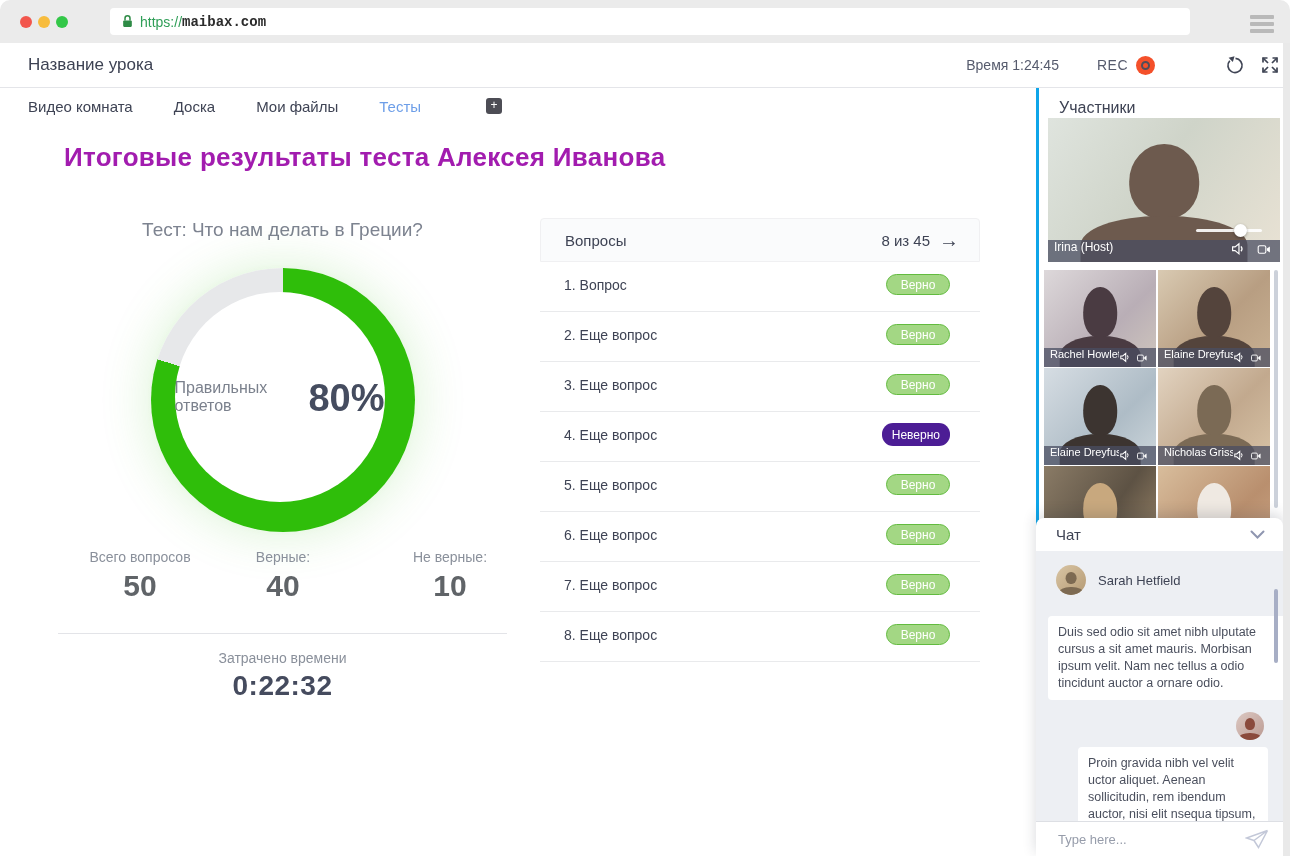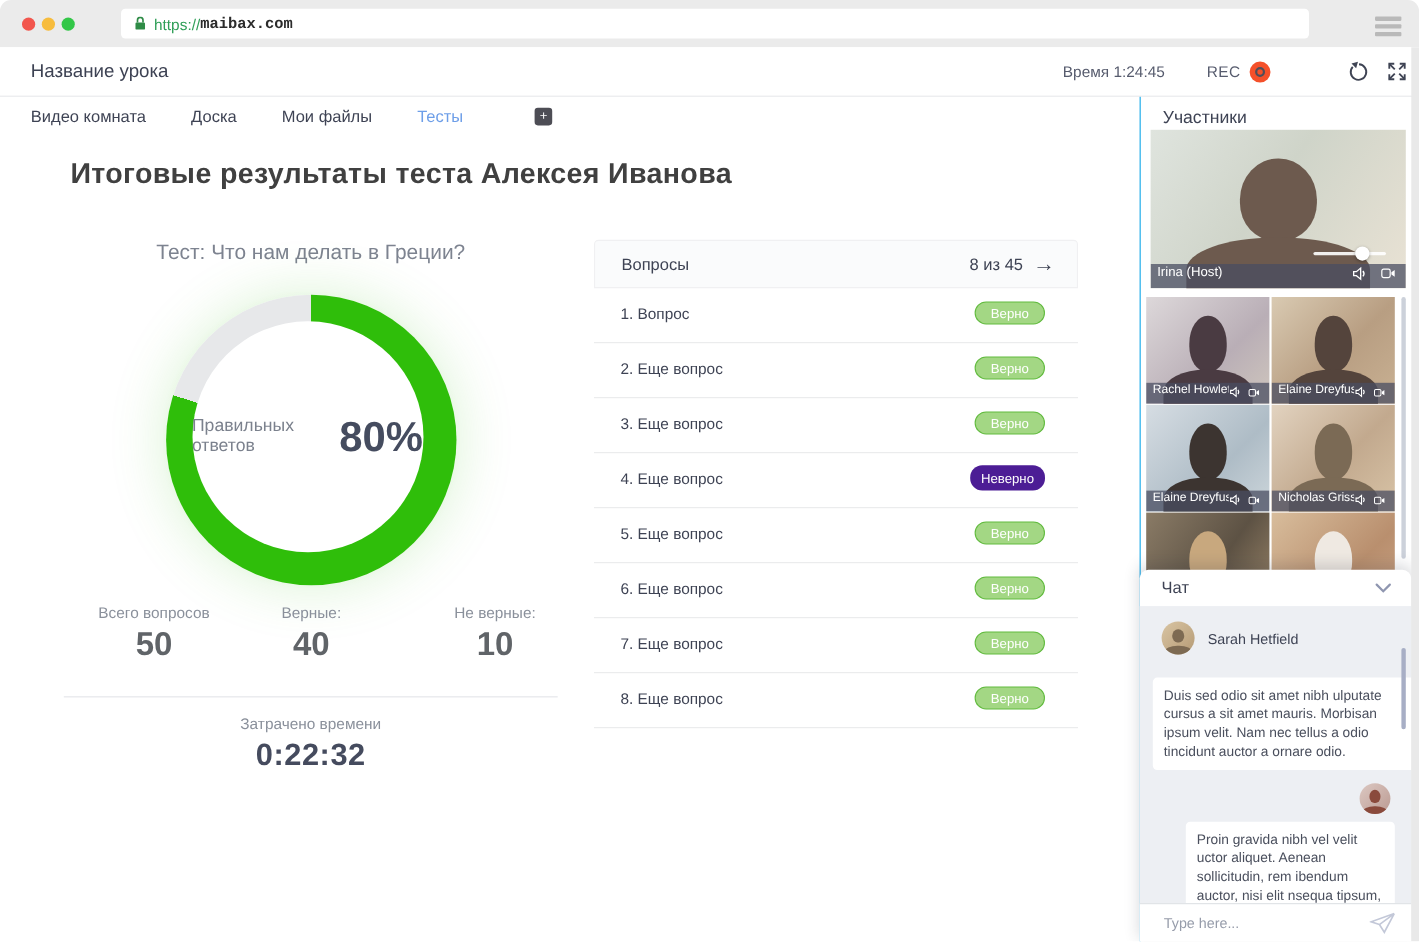--- a/index.html
+++ b/index.html
@@ -28,21 +28,21 @@
   .hicon{margin-left:14px;cursor:pointer;display:flex;}
 
   
   .tabsbar{position:absolute;left:0;top:88px;width:1036px;height:36px;background:#fff;display:flex;align-items:center;padding-left:28px;}
   .tab{font-size:15px;color:#3e4354;margin-right:41px;cursor:pointer;}
   .tab.active{color:#6d9ee8;}
   .addtab{width:16px;height:16px;background:#4d4d55;color:#fff;border-radius:3px;font-size:12px;line-height:15px;text-align:center;margin-left:24px;cursor:pointer;}
 
   
   .main{position:absolute;left:0;top:124px;width:1036px;height:732px;background:#fff;}
-  .page-title{position:absolute;left:64px;top:18px;font-size:26px;font-weight:bold;color:#404040;letter-spacing:.3px;}
+  .page-title{position:absolute;left:64px;top:18px;font-size:26px;font-weight:bold;color:#a21caf;letter-spacing:.3px;}
   .leftcol{position:absolute;left:40px;top:95px;width:485px;}
   .testname{text-align:center;font-size:19px;color:#7d8390;}
   .donutwrap{width:270px;height:270px;margin:24px auto 0;position:relative;background:radial-gradient(circle,rgba(110,205,70,.18) 0%,rgba(110,205,70,.10) 55%,rgba(255,255,255,0) 72%);}
   .donut{position:absolute;left:3px;top:3px;width:264px;height:264px;border-radius:50%;box-shadow:0 0 46px 6px rgba(90,200,60,.18);}
   .donut-hole{position:absolute;left:27px;top:27px;width:210px;height:210px;border-radius:50%;background:#fff;display:flex;flex-direction:row;align-items:center;justify-content:center;}
   .donut-label{font-size:16px;color:#7b818d;}
   .donut-value{font-size:38px;font-weight:bold;color:#454c5f;margin-top:3px;}
   .stats{position:relative;height:74px;margin-top:14px;}
   .stat{position:absolute;width:200px;text-align:center;}
   .stat .sl{font-size:14px;color:#8a909b;}
@@ -58,21 +58,21 @@
   .qheader .qt{font-size:15px;color:#3e4354;}
   .qprogress{margin-left:auto;font-size:15px;color:#3e4354;display:flex;align-items:center;cursor:pointer;}
   .qprogress .arr{font-size:20px;margin-left:9px;color:#3e4354;}
   .qrow{height:50px;border-bottom:1px solid #e9eaec;display:flex;align-items:center;padding:0 30px 4px 24px;}
   .qrow .ql{font-size:14px;color:#3e4354;}
   .badge{margin-left:auto;min-width:64px;height:21px;border-radius:11px;font-size:12px;color:#fff;display:flex;align-items:center;justify-content:center;padding:0 10px;}
   .badge.ok{background:#a3d784;border:1px solid #62bb3f;}
   .badge.bad{background:#4c1d95;height:23px;}
 
   
-  .sidebar{position:absolute;left:1036px;top:88px;width:247px;height:768px;background:#fff;border-left:1px solid #0ea5e9;}
+  .sidebar{position:absolute;left:1036px;top:88px;width:247px;height:768px;background:#fff;border-left:3px solid #0ea5e9;}
   .ptitle{padding:11px 0 0 20px;font-size:16px;color:#3e4354;}
   .video{position:absolute;overflow:hidden;background:#ccc;}
   .hostvideo{left:9px;top:30px;width:232px;height:144px;}
   .person{position:absolute;inset:0;}
   .person::before{content:"";position:absolute;left:50%;top:18%;width:30%;height:52%;transform:translateX(-50%);border-radius:50% 50% 46% 46%;background:var(--sk);}
   .person::after{content:"";position:absolute;left:50%;bottom:-10%;width:72%;height:42%;transform:translateX(-50%);border-radius:48% 48% 0 0;background:var(--sk);}
   .namebar{position:absolute;left:0;right:0;bottom:0;height:22px;background:rgba(73,77,97,.75);display:flex;padding:0 8px 0 6px;}
   .namebar .nm{font-size:12px;color:#fff;white-space:nowrap;overflow:hidden;}
   .namebar .nicons{margin-left:auto;display:flex;gap:10px;align-items:center;}
   .tile{width:112px;height:97px;}

